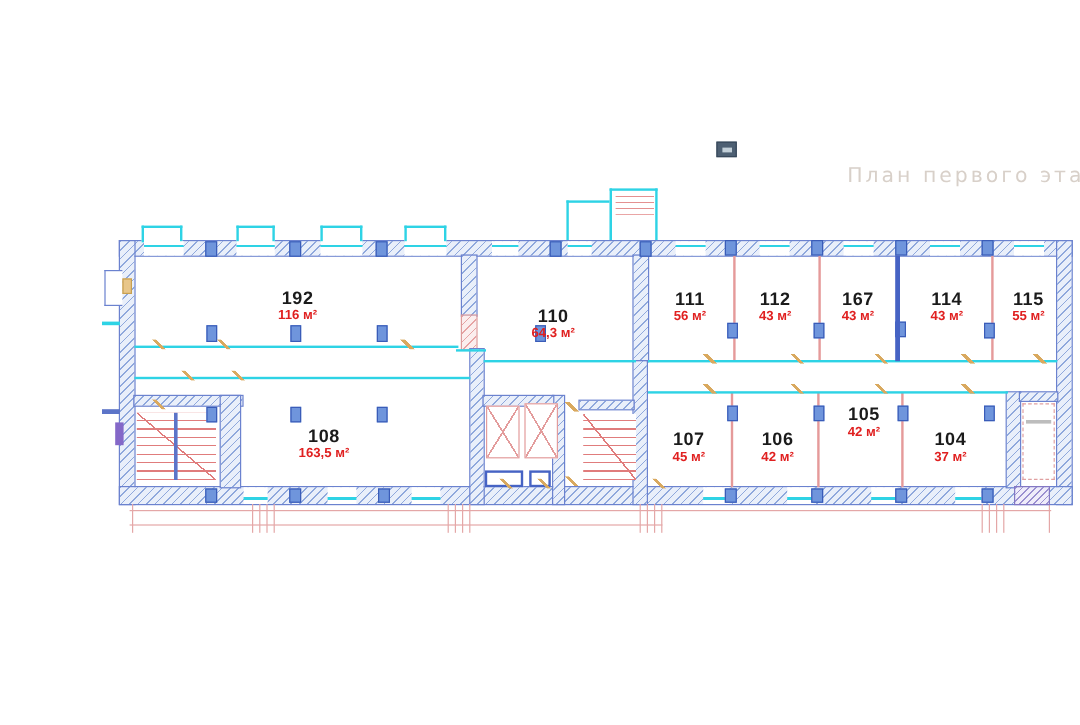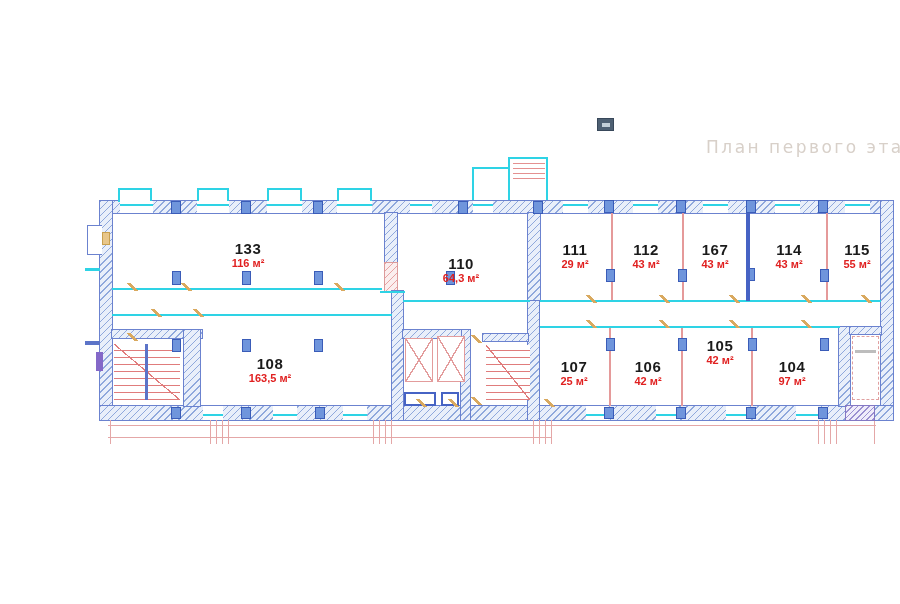--- a/index.html
+++ b/index.html
@@ -66,30 +66,30 @@
 <body>
 
 <div id="stage">
 
   <div class="plan-title">План первого этажа</div>
   <div class="mini-icon">
     <div class="mini-icon-inner"></div>
   </div>
 
   <div class="room-label" style="left:213px;top:241px">
-    <div class="room-number">133</div>
+    <div class="room-number">192</div>
     <div class="room-area">116 м²</div>
   </div>
   <div class="room-label" style="left:426px;top:256px">
     <div class="room-number">110</div>
     <div class="room-area">64,3 м²</div>
   </div>
   <div class="room-label" style="left:540px;top:242px">
     <div class="room-number">111</div>
-    <div class="room-area">29 м²</div>
+    <div class="room-area">56 м²</div>
   </div>
   <div class="room-label" style="left:611px;top:242px">
     <div class="room-number">112</div>
     <div class="room-area">43 м²</div>
   </div>
   <div class="room-label" style="left:680px;top:242px">
     <div class="room-number">167</div>
     <div class="room-area">43 м²</div>
   </div>
   <div class="room-label" style="left:754px;top:242px">
@@ -99,33 +99,33 @@
   <div class="room-label" style="left:822px;top:242px">
     <div class="room-number">115</div>
     <div class="room-area">55 м²</div>
   </div>
   <div class="room-label" style="left:235px;top:356px">
     <div class="room-number">108</div>
     <div class="room-area">163,5 м²</div>
   </div>
   <div class="room-label" style="left:539px;top:359px">
     <div class="room-number">107</div>
-    <div class="room-area">25 м²</div>
+    <div class="room-area">45 м²</div>
   </div>
   <div class="room-label" style="left:613px;top:359px">
     <div class="room-number">106</div>
     <div class="room-area">42 м²</div>
   </div>
   <div class="room-label" style="left:685px;top:338px">
     <div class="room-number">105</div>
     <div class="room-area">42 м²</div>
   </div>
   <div class="room-label" style="left:757px;top:359px">
     <div class="room-number">104</div>
-    <div class="room-area">97 м²</div>
+    <div class="room-area">37 м²</div>
   </div>
 
 <div class="g wall" style="left: 100px; top: 201px; width: 793px; height: 12px;"></div>
     <div class="g wall" style="left: 100px; top: 201px; width: 12px; height: 219px;"></div>
     <div class="g wall" style="left: 881px; top: 201px; width: 12px; height: 219px;"></div>
     <div class="g wall" style="left: 100px; top: 406px; width: 793px; height: 14px;"></div>
     <div class="g wall" style="left: 385px; top: 213px; width: 12px; height: 50px;"></div>
     <div class="g pinkwall" style="left: 385px; top: 263px; width: 12px; height: 28px;"></div>
     <div class="g wall" style="left: 528px; top: 213px; width: 12px; height: 88px;"></div>
     <div class="g wall" style="left: 392px; top: 291px; width: 11px; height: 129px;"></div>

